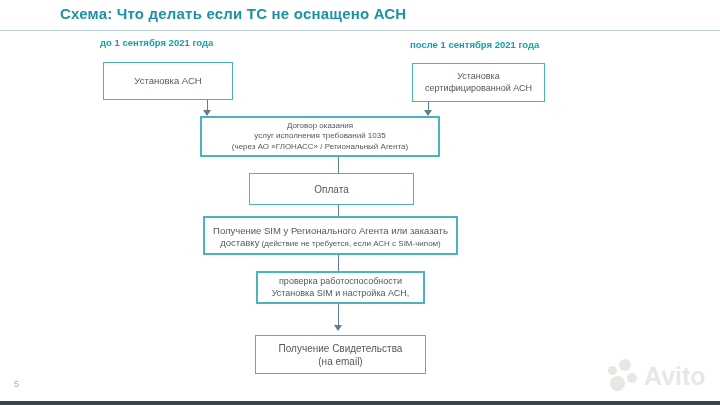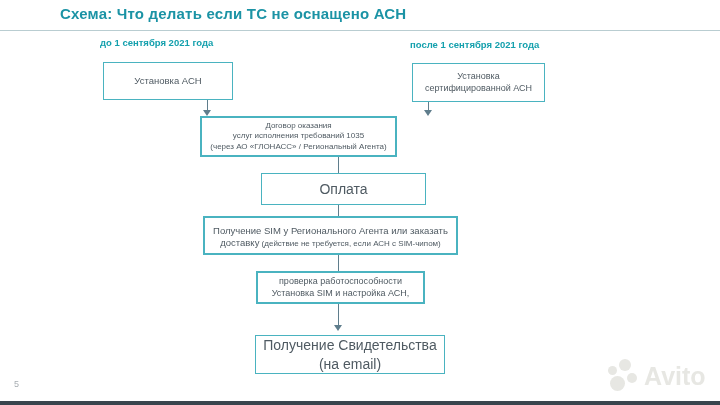--- a/index.html
+++ b/index.html
@@ -37,26 +37,26 @@
     display:flex; flex-direction:column;
     align-items:center; justify-content:center;
     text-align:center;
     line-height:1.3;
   }
   .fbox .line { display:block; }
   .b-thick { border-width:2px; }
 
   .box-install       { left:103px; top:62px;  width:130px; height:38px; font-size:9.5px; }
   .box-install-cert  { left:412px; top:63px;  width:133px; height:39px; font-size:9px; }
-  .box-contract      { left:200px; top:116px; width:197px; height:41px; font-size:8px; }
-  .box-payment       { left:249px; top:173px; width:165px; height:32px; font-size:14px;margin-left:12px; }
+  .box-contract      { left:200px; top:116px; width:240px; height:41px; font-size:8px; }
+  .box-payment       { left:249px; top:173px; width:165px; height:32px; font-size:10px; }
   .box-sim           { left:203px; top:216px; width:255px; height:39px; font-size:9.5px; padding:0 8px; display:block; padding-top:7px; }
   .box-sim .note     { font-size:8px; }
   .box-setup         { left:256px; top:271px; width:169px; height:33px; font-size:9px; }
-  .box-cert          { left:255px; top:335px; width:190px; height:39px; font-size:14px; }
+  .box-cert          { left:255px; top:335px; width:171px; height:39px; font-size:10px; }
 
   .vline {
     position:absolute; width:1px; background:#5f7d8c;
   }
   .arrowhead {
     position:absolute; width:0; height:0;
     border-left:4px solid transparent;
     border-right:4px solid transparent;
     border-top:6px solid #5f7d8c;
   }

